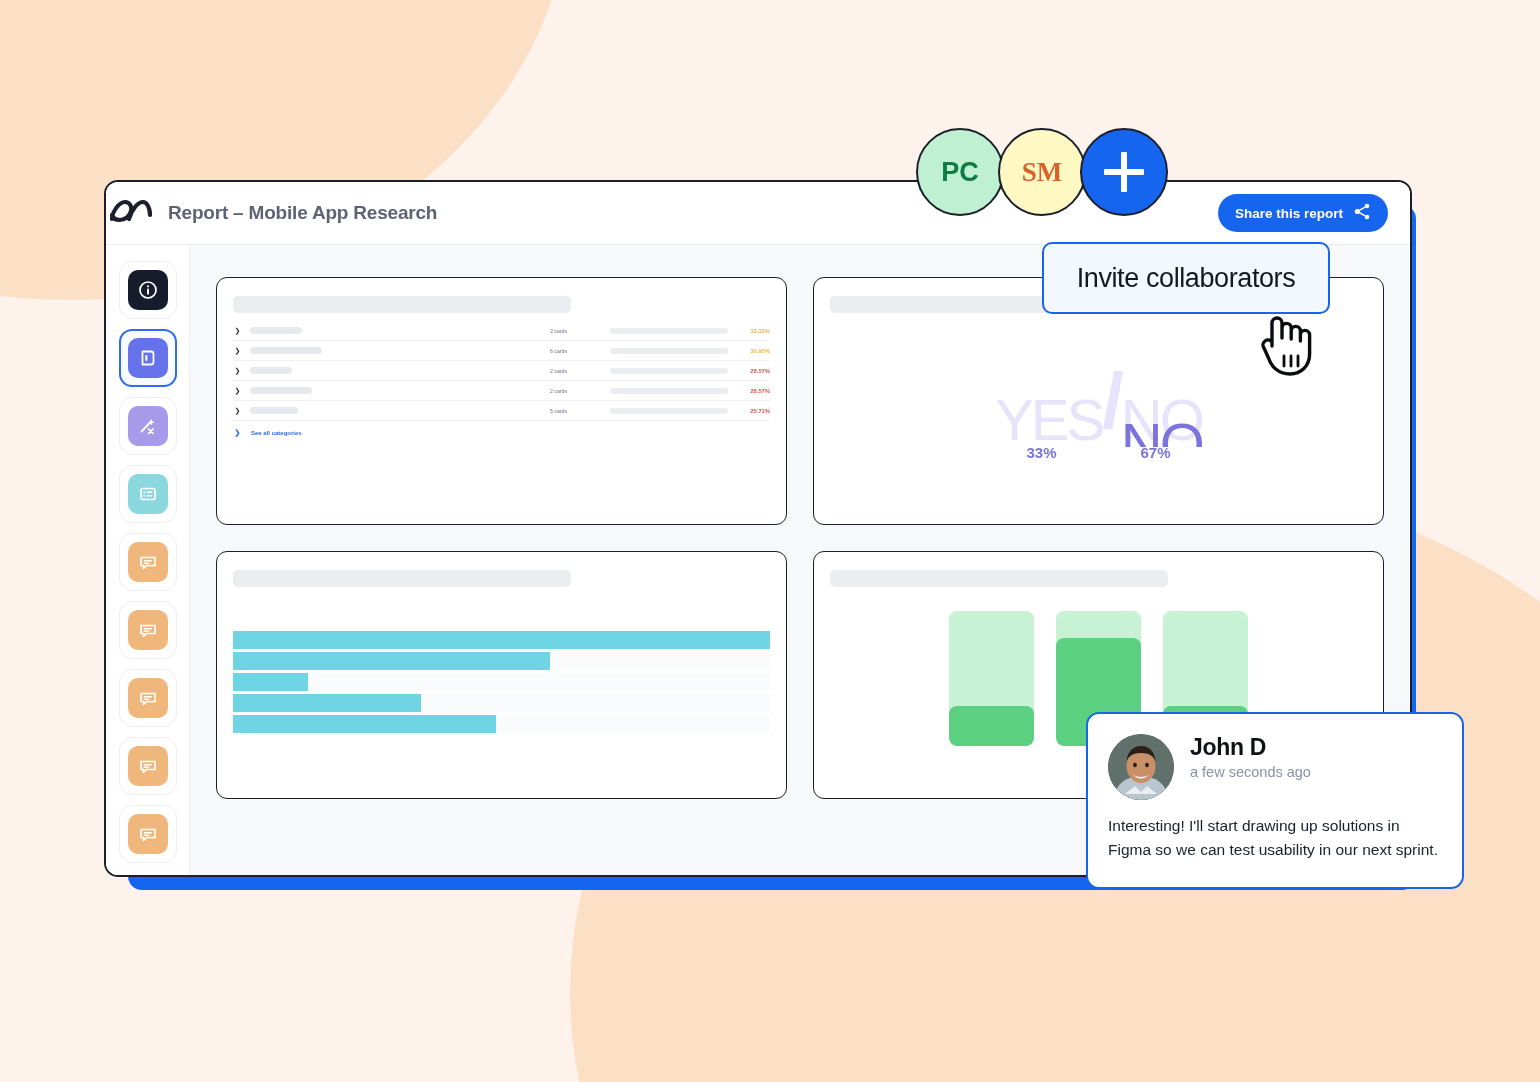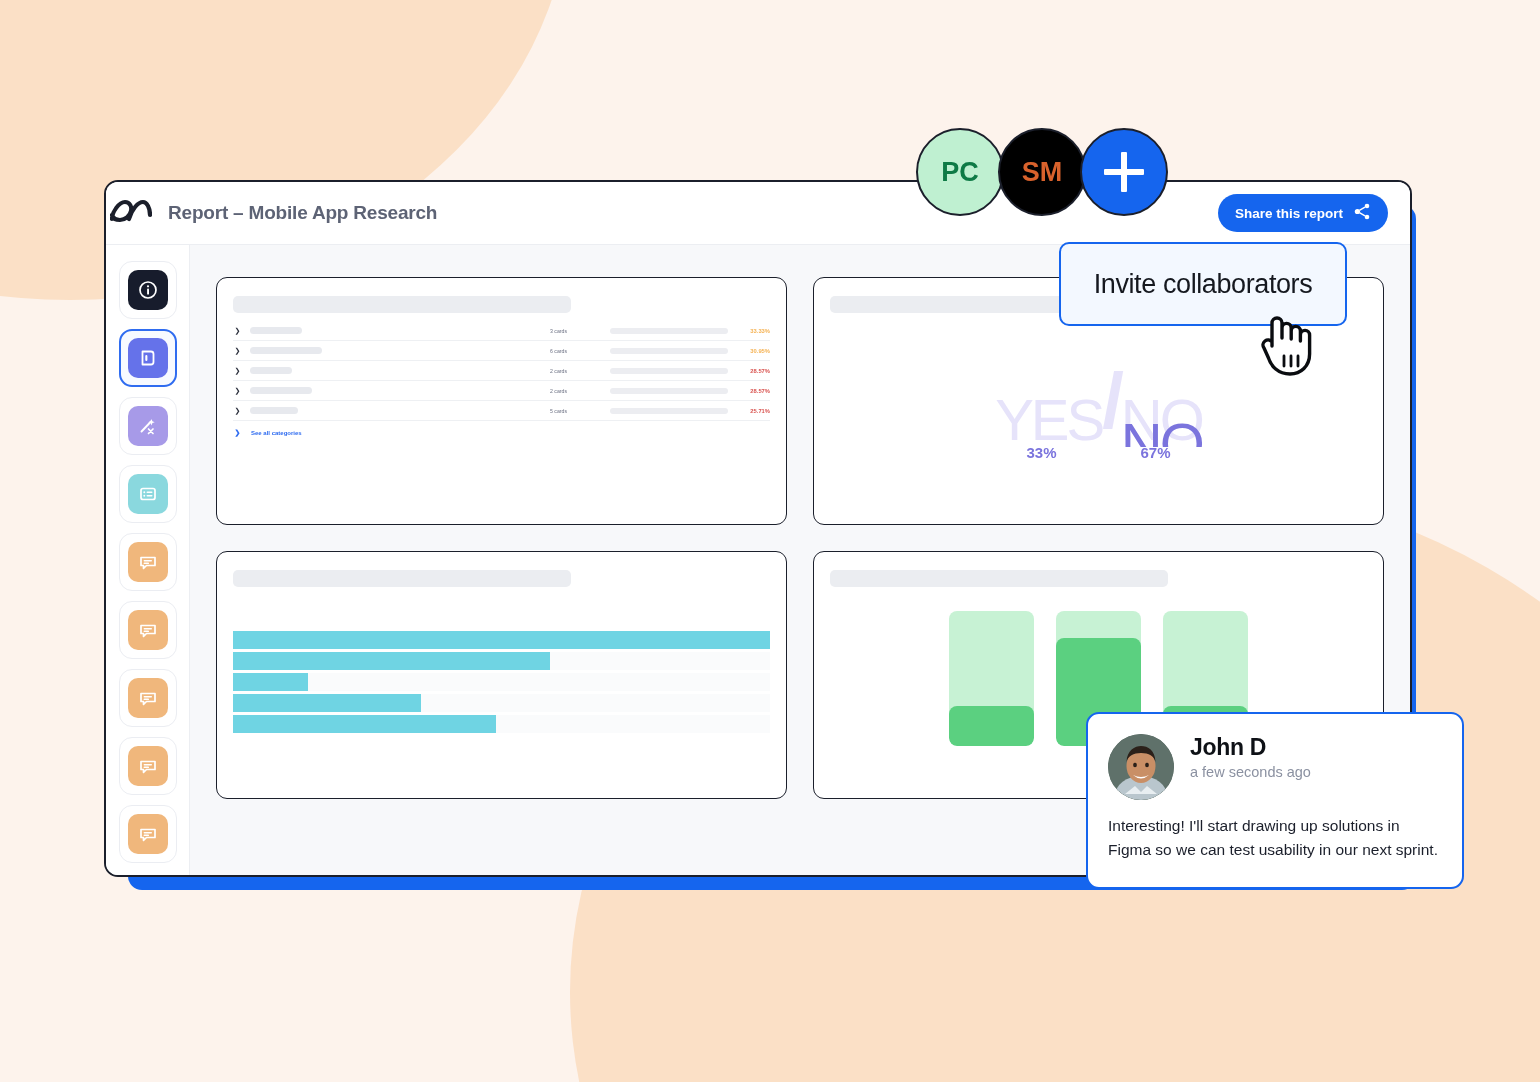--- a/index.html
+++ b/index.html
@@ -242,37 +242,36 @@
   .avatar {
     width: 88px; height: 88px;
     border-radius: 50%;
     border: 2px solid #1b1f2b;
     display: flex; align-items: center; justify-content: center;
     font-size: 27px; font-weight: 700;
     margin-right: -6px;
     cursor: pointer;
   }
   .av-pc { background: #bff0d1; color: #0e7a46; }
-  .av-sm { background: #000000; color: #d9622c; }
+  .av-sm { background: #fef9c3; color: #d9622c; font-family: Liberation Serif, serif; }
   .av-add { background: #1565ee; color: #fff; position: relative; }
   .av-add .plus-h { position: absolute; width: 40px; height: 6px; background: #fff; border-radius: 1px; }
   .av-add .plus-v { position: absolute; width: 6px; height: 40px; background: #fff; border-radius: 1px; }
 
   
   .tooltip {
     position: absolute;
     left: 1042px; top: 242px;
-    width: 288px; height: 84px;
+    width: 288px; height: 72px;
     background: #f3f8ff;
     border: 2.5px solid #1565ee;
     border-radius: 10px;
     display: flex; align-items: center; justify-content: center;
     font-size: 27px; color: #15181f;
     letter-spacing: -0.4px;
-    margin-left: 17px;
   }
   .cursor-hand { position: absolute; left: 1256px; top: 306px; width: 64px; height: 70px; }
 
   
   .comment {
     position: absolute;
     left: 1086px; top: 712px;
     width: 378px;
     background: #fff;
     border: 2.5px solid #1565ee;

